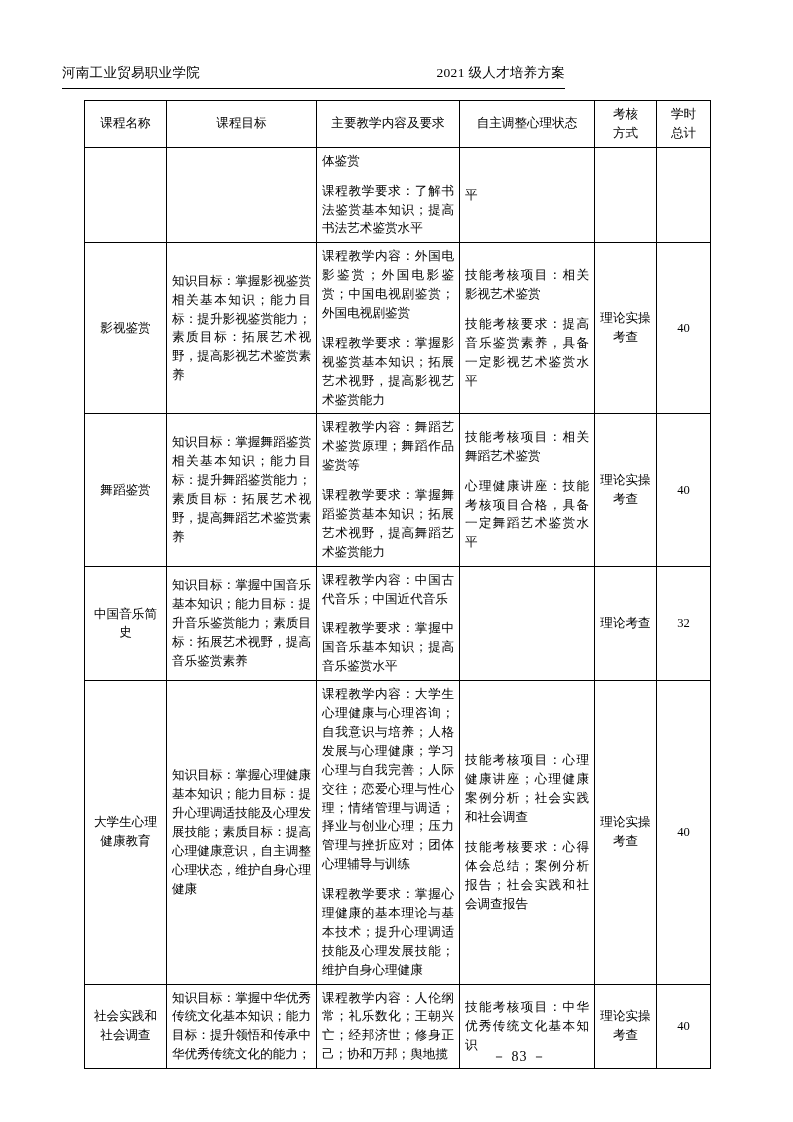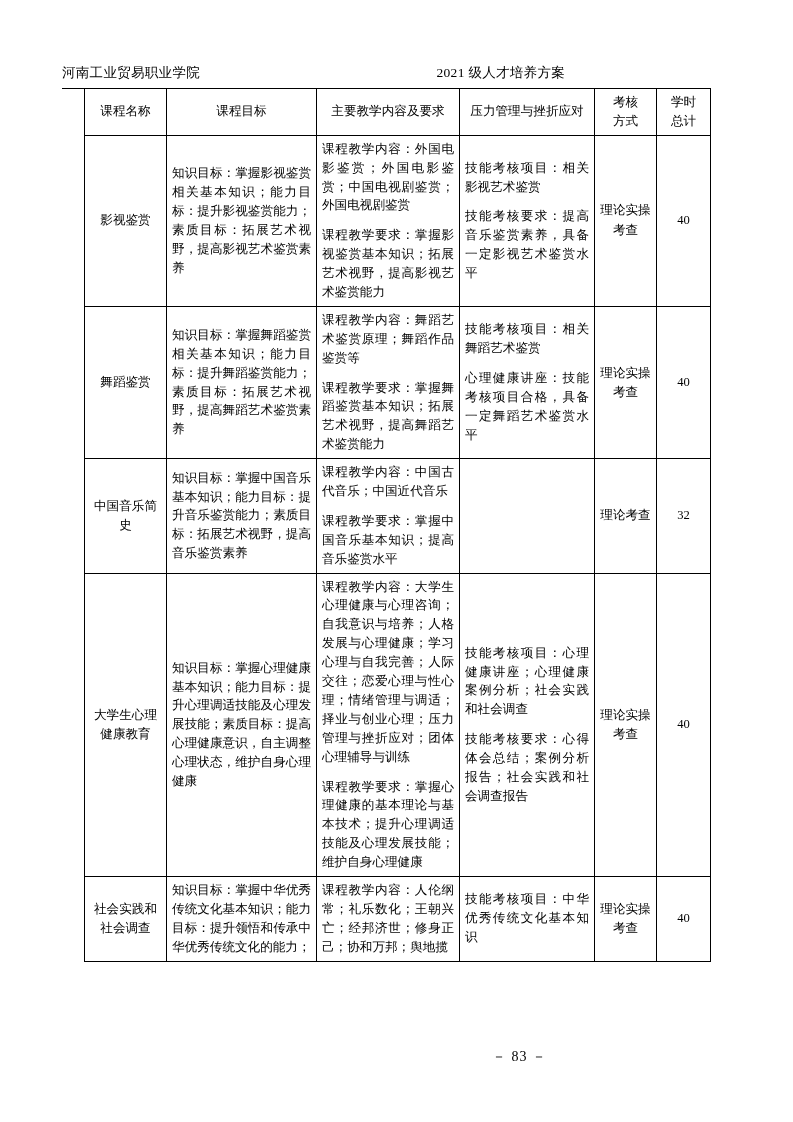--- a/index.html
+++ b/index.html
@@ -38,21 +38,21 @@
     position: absolute;
     left: 62px;
     right: 62px;
     top: 88px;
     border-bottom: 1px solid #000;
   }
   
   .table-wrap {
     position: absolute;
     left: 84px;
-    top: 88px;
+    top: 100px;
     width: 626px;
   }
   table.course {
     border-collapse: collapse;
     width: 626px;
     table-layout: fixed;
   }
   table.course td, table.course th {
     border: 1px solid #000;
     vertical-align: middle;
@@ -117,33 +117,46 @@
           <col class="c3">
           <col class="c4">
           <col class="c5">
           <col class="c6">
       </colgroup>
       <thead>
         <tr>
           <th>课程名称</th>
           <th>课程目标</th>
           <th>主要教学内容及要求</th>
-          <th>压力管理与挫折应对</th>
+          <th>自主调整心理状态</th>
           <th>
             <div>考核</div>
             <div>方式</div>
           </th>
           <th>
             <div>学时</div>
             <div>总计</div>
           </th>
         </tr>
       </thead>
       <tbody>
 
+        <tr>
+          <td class="name"></td>
+          <td class="goal"></td>
+          <td class="content">
+            <div class="para">体鉴赏</div>
+            <div class="para">课程教学要求：了解书法鉴赏基本知识；提高书法艺术鉴赏水平</div>
+          </td>
+          <td class="skill">
+            <div class="para">平</div>
+          </td>
+          <td class="way"></td>
+          <td class="hours"></td>
+        </tr>
 
         <tr>
           <td class="name">影视鉴赏</td>
           <td class="goal">知识目标：掌握影视鉴赏相关基本知识；能力目标：提升影视鉴赏能力；素质目标：拓展艺术视野，提高影视艺术鉴赏素养</td>
           <td class="content">
             <div class="para">课程教学内容：外国电影鉴赏；外国电影鉴赏；中国电视剧鉴赏；外国电视剧鉴赏</div>
             <div class="para">课程教学要求：掌握影视鉴赏基本知识；拓展艺术视野，提高影视艺术鉴赏能力</div>
           </td>
           <td class="skill">
             <div class="para">技能考核项目：相关影视艺术鉴赏</div>

